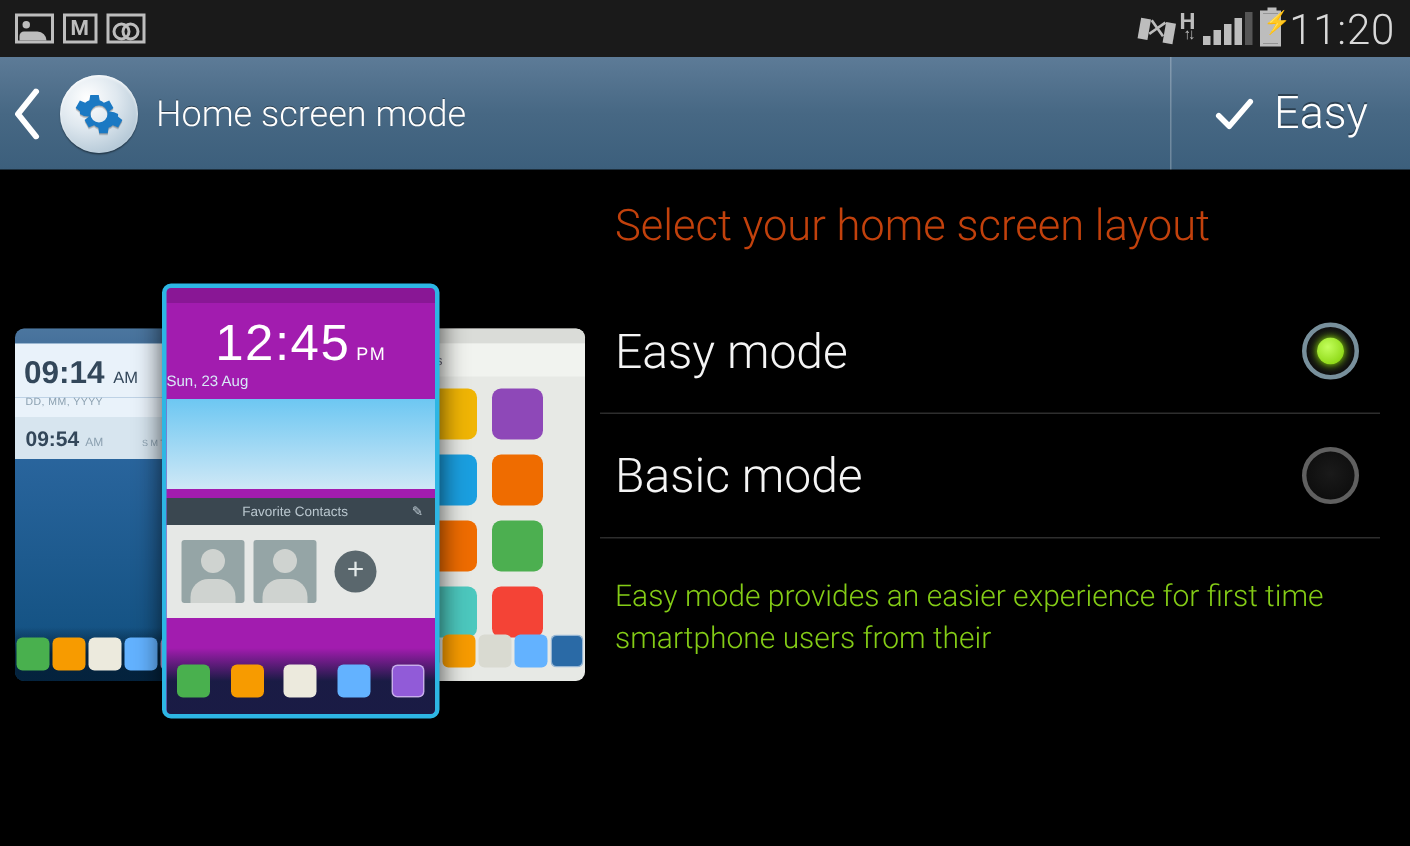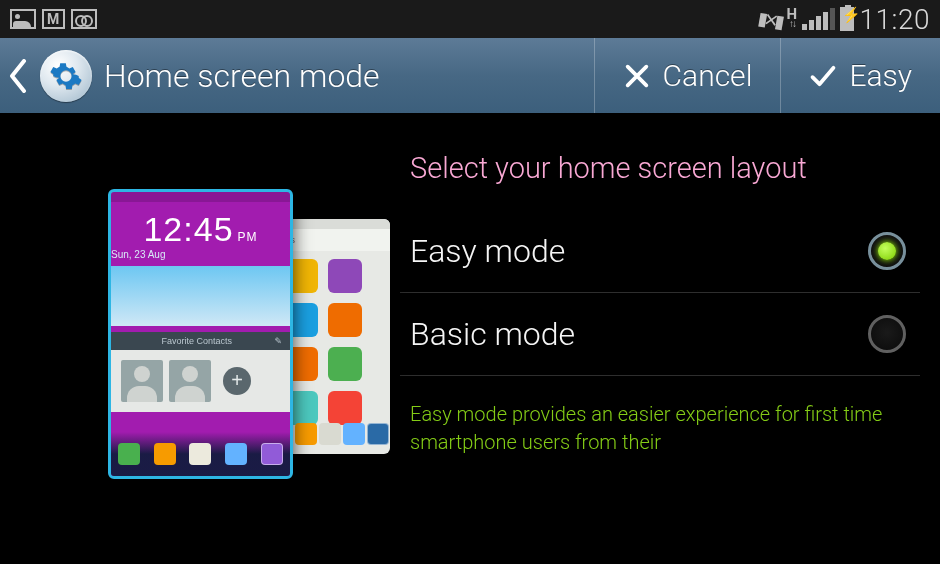--- a/index.html
+++ b/index.html
@@ -51,37 +51,37 @@
       height: 75px;
       background: linear-gradient(#5d7b97, #476884, #3c5f7c);
       display: flex;
       align-items: center;
       color: #fff;
     }
     .hdr-left { display:flex; align-items:center; gap:12px; padding-left:8px; flex:1;}
     .back-chevron svg { display:block; }
     .gear-wrap{ width:52px; height:52px; border-radius:50%; background:radial-gradient(circle at 35% 30%, #fff, #dfe8ef 40%, #9bb5c8 100%); display:flex; align-items:center; justify-content:center; box-shadow:0 1px 1px rgba(0,0,0,.4), inset 0 1px 2px rgba(255,255,255,.8);}
     .gear-wrap svg{ width:34px; height:34px; filter:drop-shadow(0 1px 0 rgba(0,0,0,.3)); }
-    .hdr-title{ font-size:32px; font-weight:300; text-shadow:0 -1px 0 rgba(0,0,0,.4);}
+    .hdr-title{ font-size:24px; font-weight:300; text-shadow:0 -1px 0 rgba(0,0,0,.4);}
     .hdr-actions{ display:flex; align-self:stretch;}
     .hdr-btn{
       display:flex; align-items:center; gap:12px; font-size:30px; font-weight:300;
       padding:0 28px; border-left:1px solid rgba(255,255,255,.25);
       text-shadow:0 -1px 0 rgba(0,0,0,.4);
       cursor:pointer;
     }
     .hdr-btn svg{ width:28px; height:28px; flex:0 0 auto; }
     
     .content{ display:flex; height:calc(100% - 38px - 75px);}
     .preview-pane{
       flex:0 0 400px; position:relative; display:flex; align-items:center; justify-content:center;
     }
     .options-pane{ flex:1; padding-right:20px; }
     .heading{
-      font-size:29px; color:#f9a8d4; font-weight:300; padding:38px 10px 25px 10px;
+      font-size:29px; color:#c2410c; font-weight:300; padding:21px 10px 25px 10px;
     }
     .option-row{
       display:flex; align-items:center; justify-content:space-between;
       padding:22px 14px 22px 10px; border-bottom:1px solid #2e2e2e;
       cursor:pointer;
     }
     .option-label{ font-size:32px; color:#f5f5f5; font-weight:300;}
     .radio{
       width:38px; height:38px; border-radius:50%; border:3px solid #606060;
       position:relative; background:radial-gradient(circle at 50% 45%, #1a1a1a, #0a0a0a);
@@ -165,37 +165,48 @@
     <span class="gear-wrap">
       <svg viewBox="0 0 24 24">
           <path fill="#1b79c3" d="M12 8a4 4 0 1 0 0 8 4 4 0 0 0 0-8zm9 4a7 7 0 0 1-.1 1.2l2.1 1.6-2 3.5-2.5-1a7 7 0 0 1-2 1.2l-.4 2.6h-4l-.4-2.6a7 7 0 0 1-2-1.2l-2.5 1-2-3.5 2.1-1.6A7 7 0 0 1 3 12a7 7 0 0 1 .1-1.2L1 9.2l2-3.5 2.5 1a7 7 0 0 1 2-1.2L7.9 3h4l.4 2.5a7 7 0 0 1 2 1.2l2.5-1 2 3.5-2.1 1.6A7 7 0 0 1 21 12z"></path>
         </svg>
     </span>
     <span class="hdr-title">Home screen mode</span>
   </div>
   <div class="hdr-actions">
     <div class="hdr-btn">
       <svg viewBox="0 0 24 24">
-          <path d="M4 4 L20 20 M20 4 L4 20" stroke="#fff" stroke-width="3.2" stroke-linecap="round"></path>
-        </svg>
-      <span>Cancel</span>
-    </div>
-    <div class="hdr-btn">
-      <svg viewBox="0 0 24 24">
           <path d="M3 13 L9 19 L21 5" stroke="#fff" stroke-width="3.2" fill="none" stroke-linecap="round" stroke-linejoin="round"></path>
         </svg>
       <span>Easy</span>
     </div>
   </div>
 </div>
 
 <div class="content">
   <div class="preview-pane">
     <div class="stack">
 
+      <div class="phone left">
+        <div class="ph-status"></div>
+        <div class="clk"><span>09:14</span> <small>AM</small></div>
+        <div class="sub">DD, MM, YYYY</div>
+        <div class="row2">
+            <span>09:54</span>
+            <small>AM</small>
+            <small style="margin-left:auto;font-size:6px">S M T W T</small>
+          </div>
+        <div class="dock">
+          <span class="d c1"></span>
+            <span class="d c2"></span>
+            <span class="d c3"></span>
+            <span class="d c4"></span>
+            <span class="d c5 dot-grid"></span>
+        </div>
+      </div>
 
       <div class="phone right">
         <div class="ph-status" style="background:#dadcd8"></div>
         <div class="rheader">tings</div>
         <div class="app-grid">
           <div class="app y"></div>
             <div class="app p"></div>
           <div class="app b"></div>
             <div class="app o"></div>
           <div class="app o"></div>

